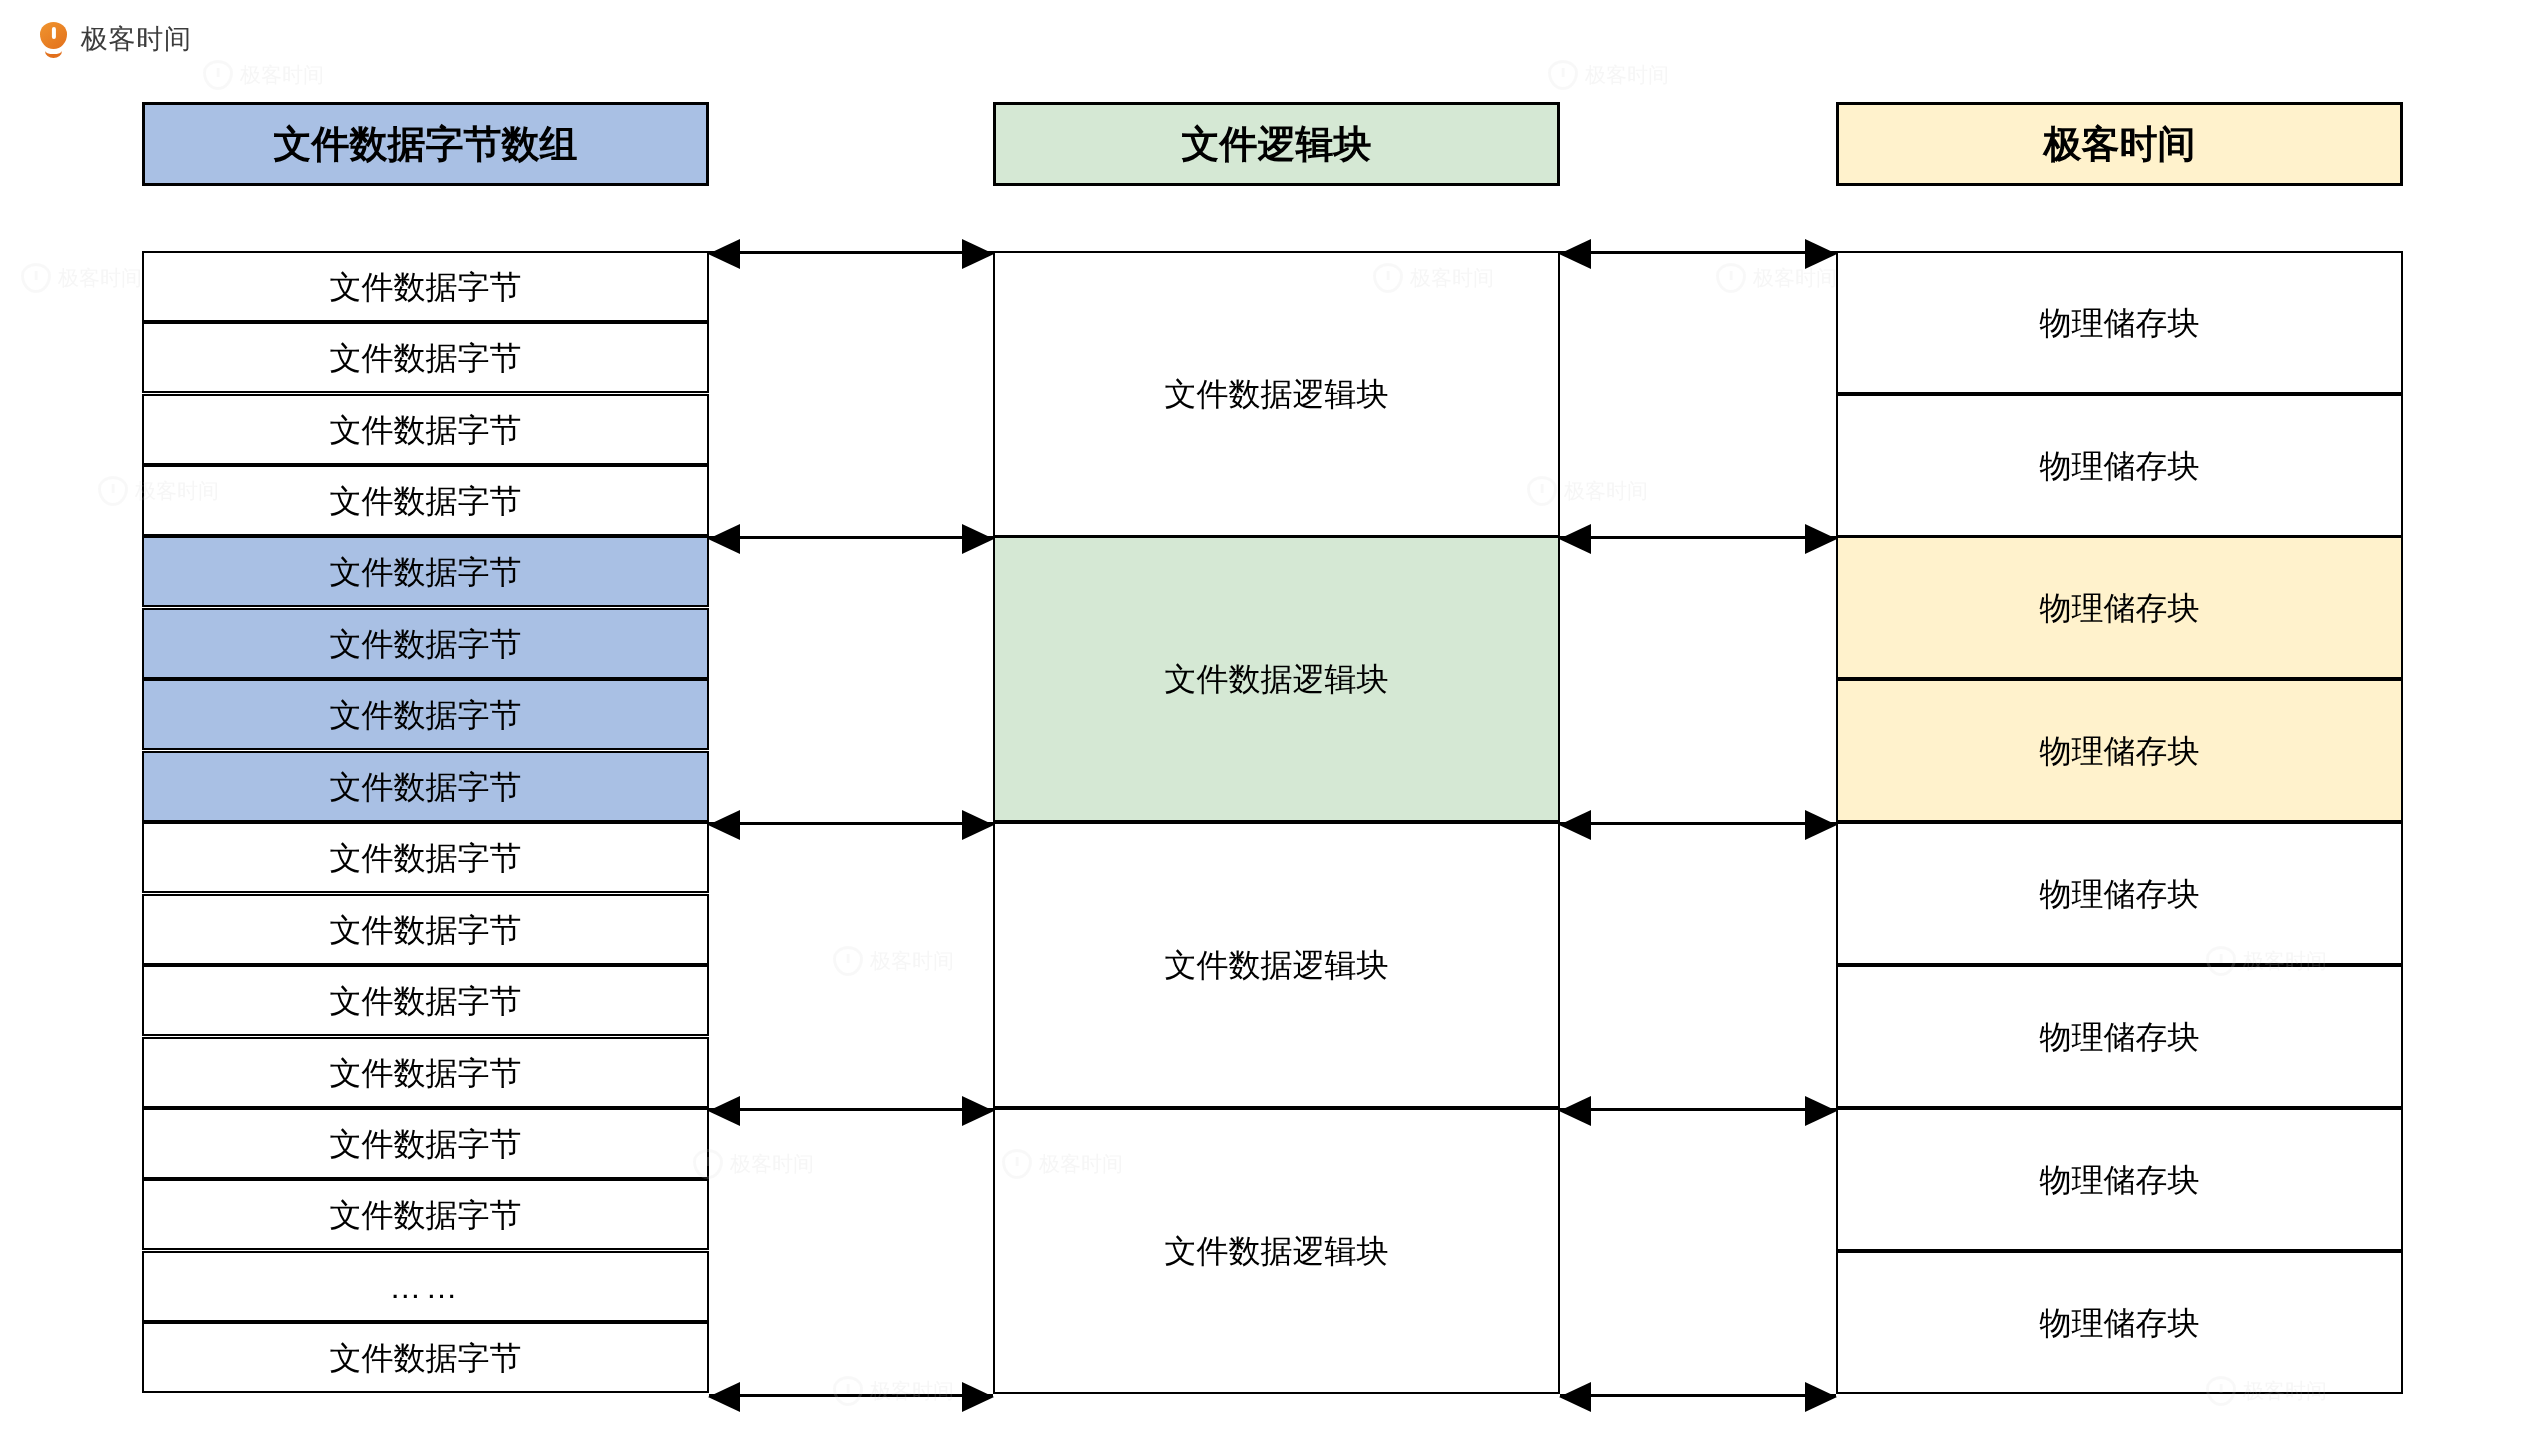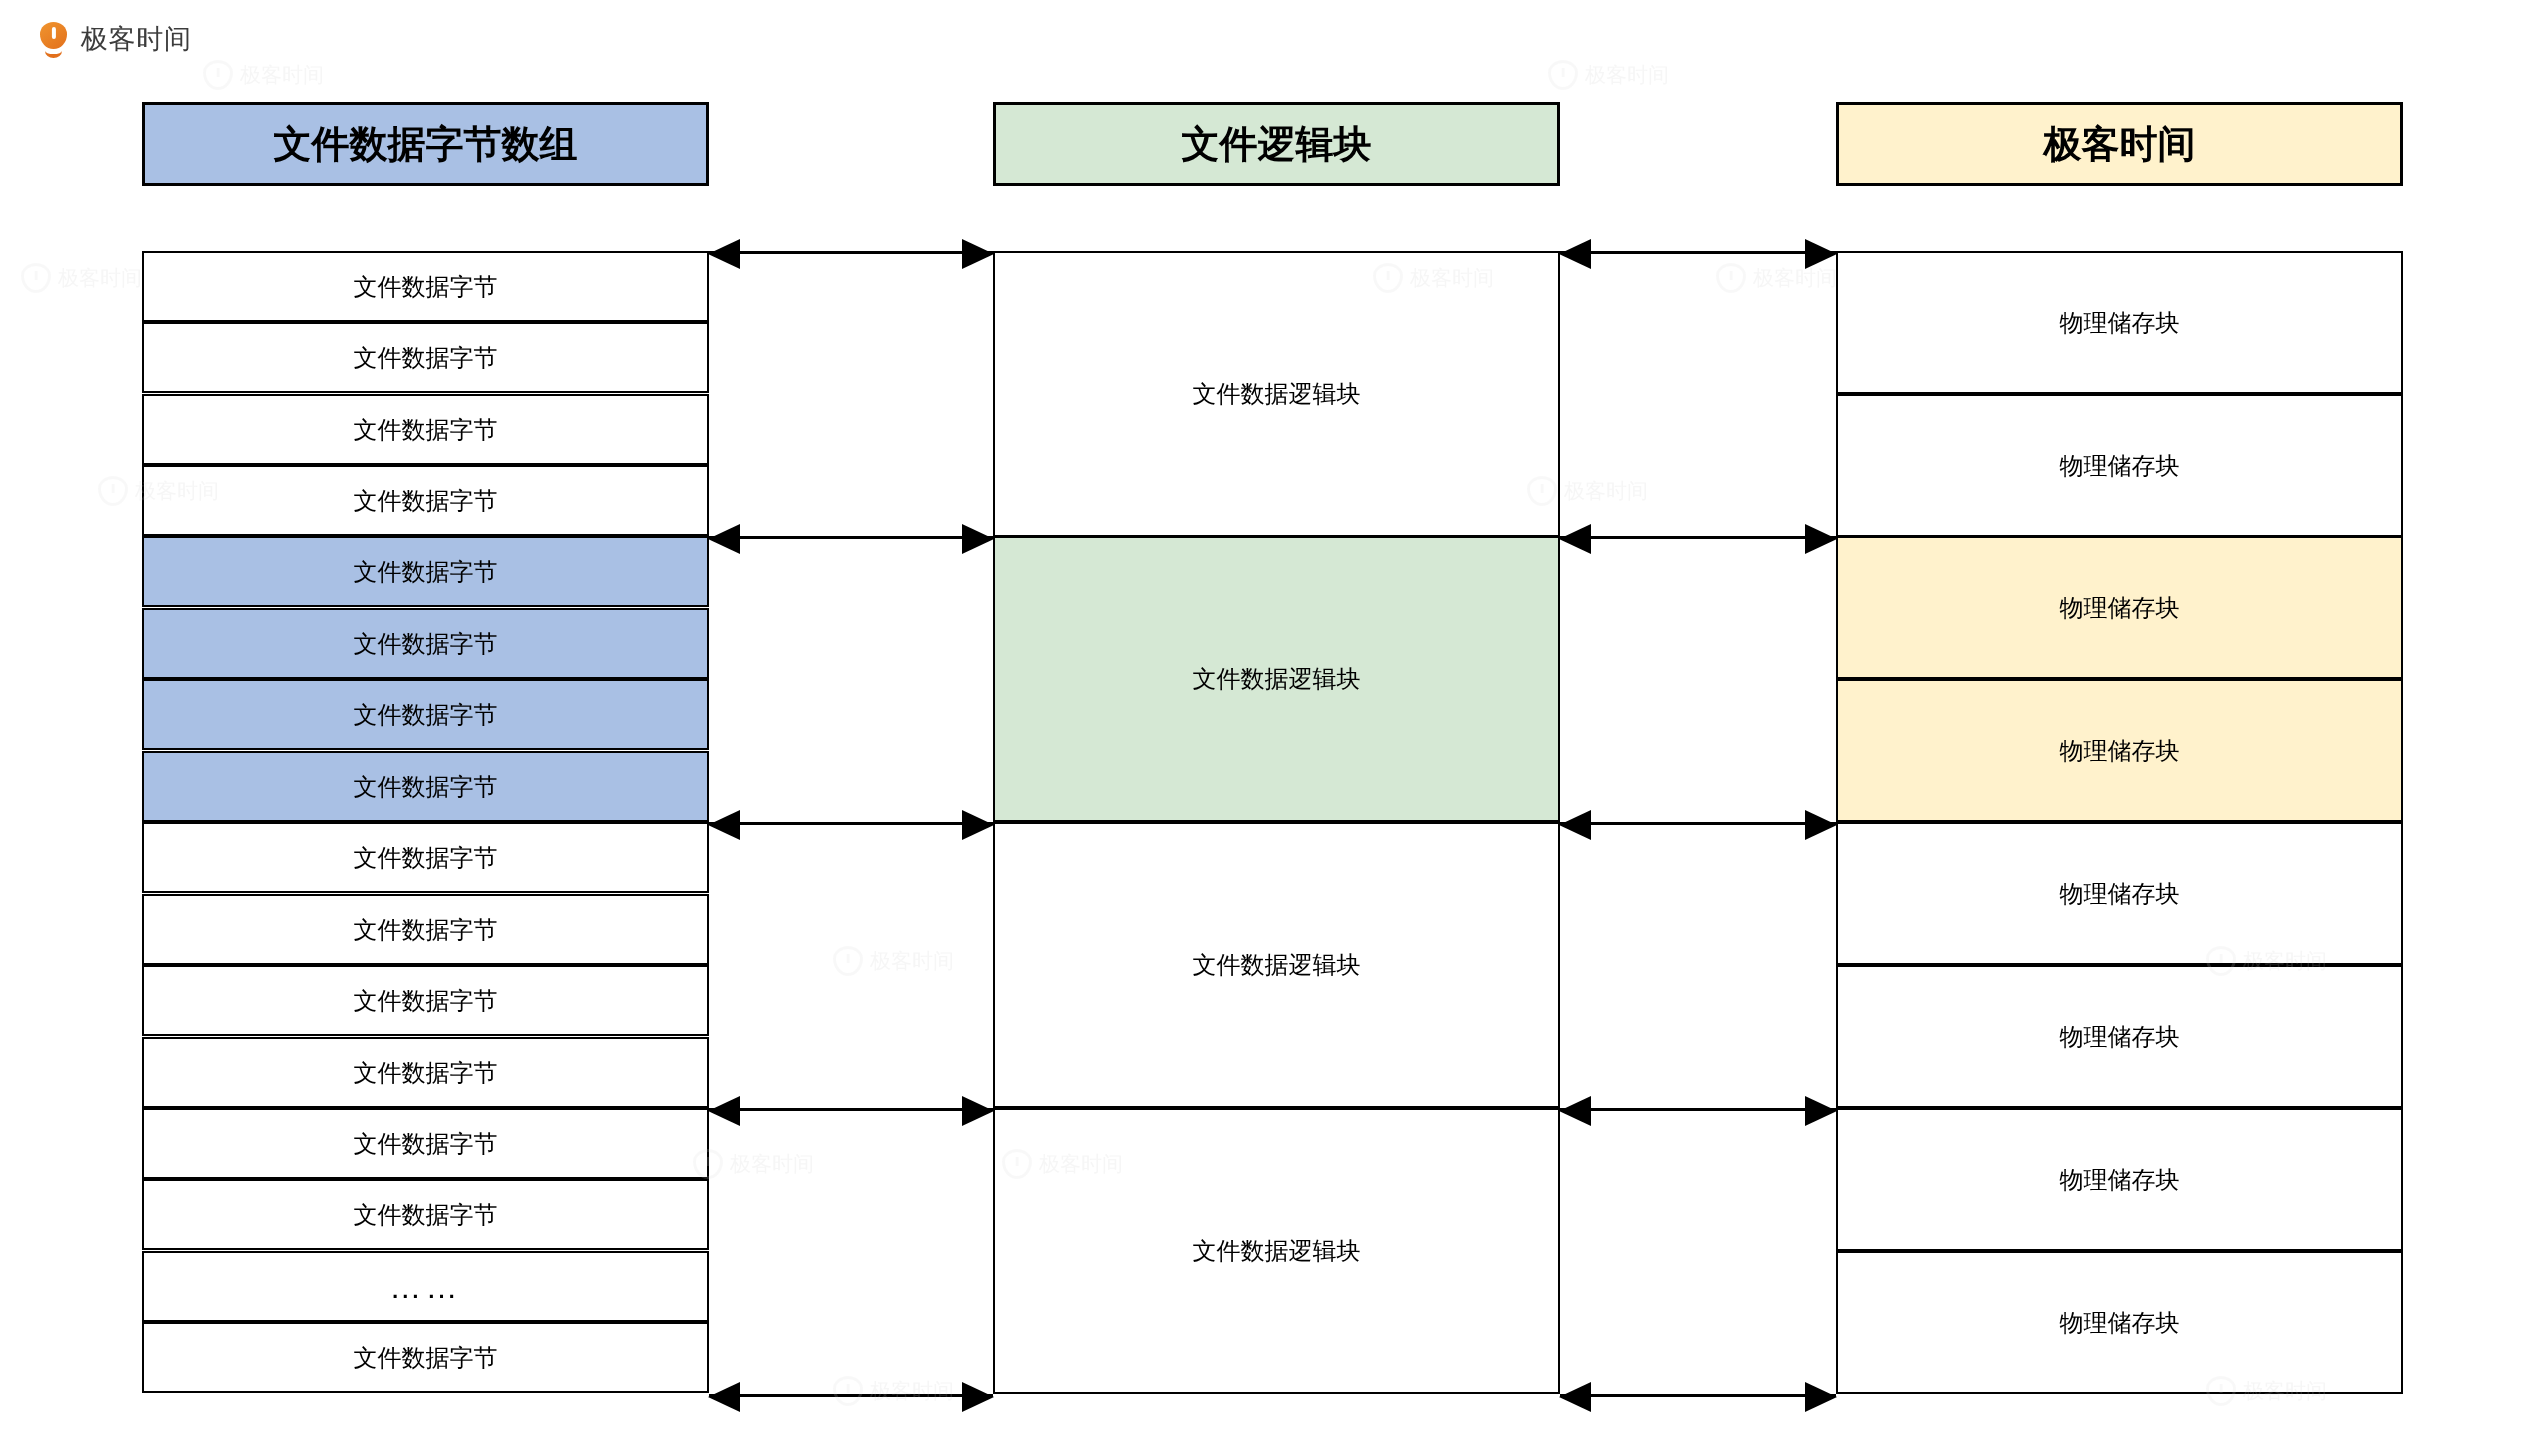--- a/index.html
+++ b/index.html
@@ -105,21 +105,21 @@
 
   .cell {
     position: absolute;
     box-sizing: border-box;
     border: 2.8px solid #000000;
     display: flex;
     align-items: center;
     justify-content: center;
     background: #ffffff;
     color: #000000;
-    font-size: 24px;
+    font-size: 32px;
     line-height: 1;
     white-space: nowrap;
   }
   .cell.header {
     font-weight: bold;
     font-size: 38px;
     border-width: 3.5px;
   }
   .cell.fill-blue   { background: #a9c0e4; }
   .cell.fill-green  { background: #d5e8d4; }

